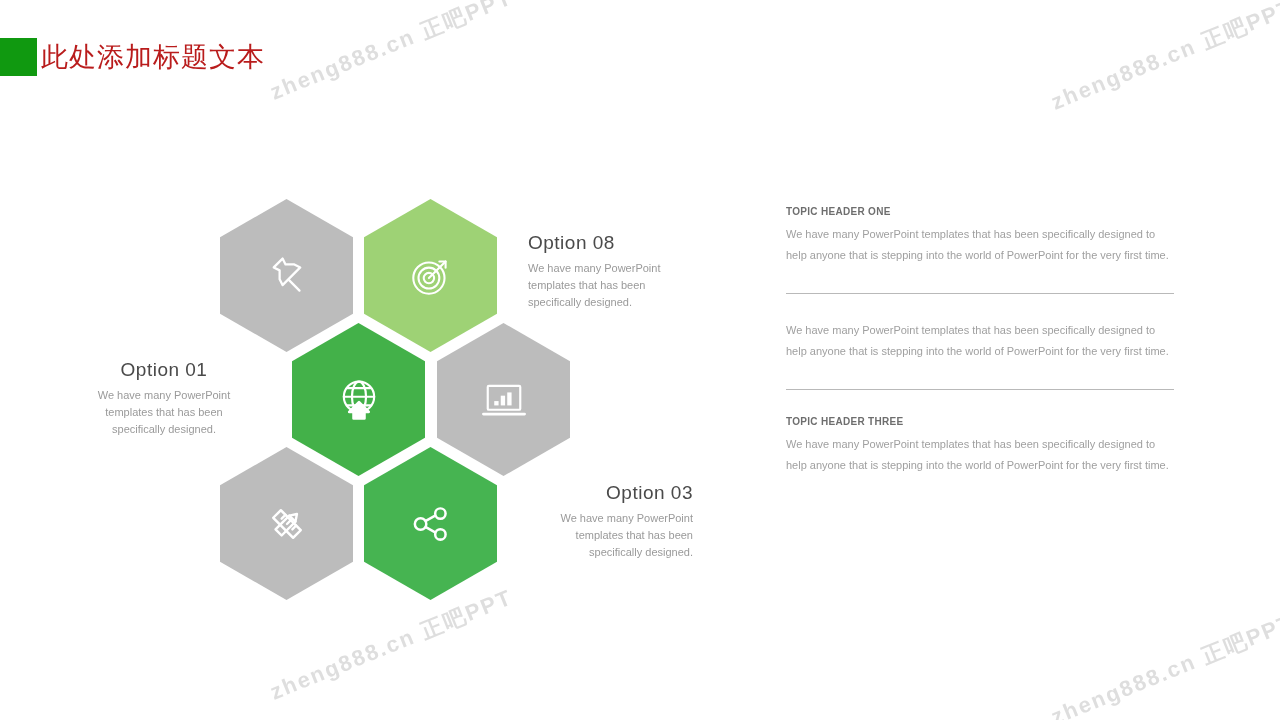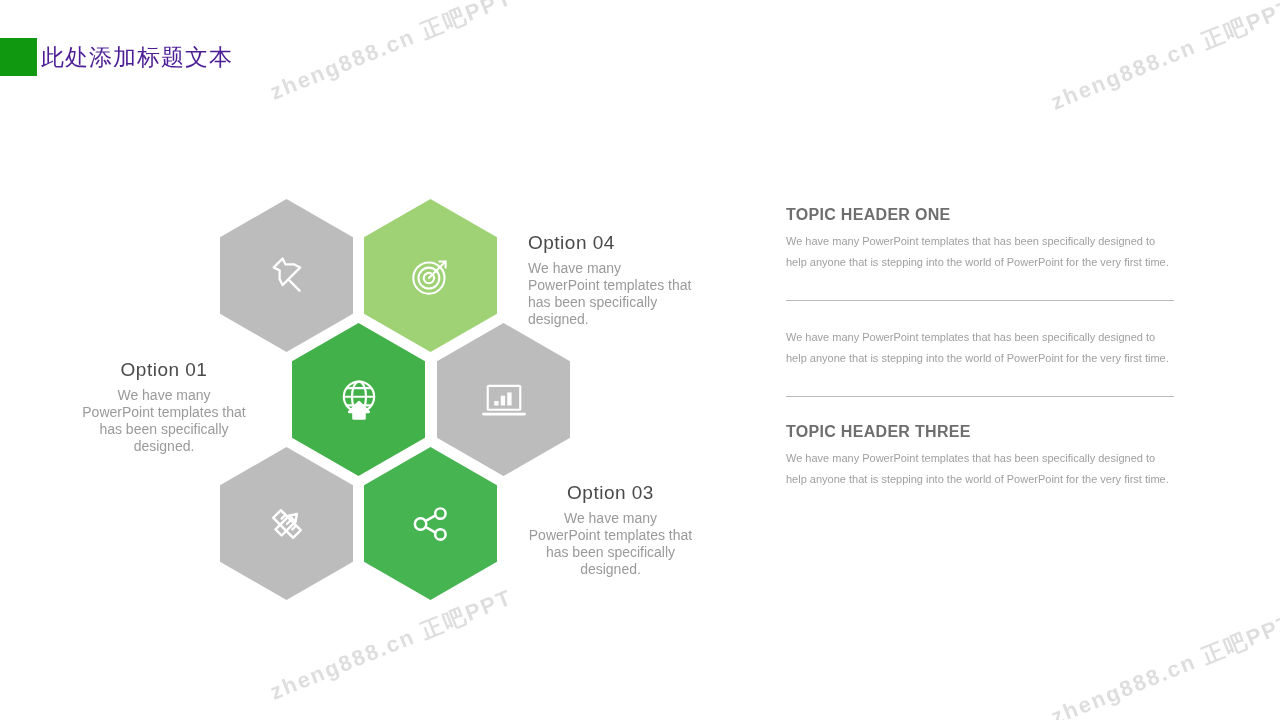--- a/index.html
+++ b/index.html
@@ -28,22 +28,22 @@
     left: 0;
     top: 38px;
     width: 37px;
     height: 38px;
     background: #109910;
   }
   .title-text {
     position: absolute;
     left: 41px;
     top: 37px;
-    font-size: 23px;
-    color: #4c1d95;
+    font-size: 27px;
+    color: #b91c1c;
     letter-spacing: 1px;
     line-height: 40px;
     white-space: nowrap;
   }
 
   
   .hex {
     position: absolute;
     width: 133px;
     height: 153px;
@@ -67,53 +67,53 @@
     color: #8f8f8f;
   }
   .option .opt-title {
     font-size: 19px;
     color: #4a4a4a;
     letter-spacing: 0.5px;
     margin-bottom: 5px;
     line-height: 24px;
   }
   .option .opt-body {
-    font-size: 14px;
+    font-size: 11px;
     line-height: 17px;
     color: #9a9a9a;
   }
   .option-01 {
     left: 80px;
     top: 358px;
     width: 168px;
     text-align: center;
   }
   .option-02 {
     left: 528px;
     top: 231px;
     width: 165px;
     text-align: left;
   }
   .option-03 {
     left: 528px;
     top: 481px;
     width: 165px;
-    text-align: center;
+    text-align: right;
   }
 
   
   .topics {
     position: absolute;
     left: 786px;
     top: 206px;
     width: 388px;
   }
   .topic { position: relative; }
   .topic-header {
-    font-size: 16px;
+    font-size: 10px;
     font-weight: bold;
     color: #6e6e6e;
     letter-spacing: 0.3px;
     margin-bottom: 7px;
   }
   .topic-body {
     font-size: 11px;
     line-height: 20.5px;
     color: #a0a0a0;
   }
@@ -223,21 +223,21 @@
       </svg>
     </span>
   </div>
 
   <div class="option option-01">
     <div class="opt-title">Option 01</div>
     <div class="opt-body">We have many PowerPoint templates that has been specifically designed.</div>
   </div>
 
   <div class="option option-02">
-    <div class="opt-title">Option 04</div>
+    <div class="opt-title">Option 08</div>
     <div class="opt-body">We have many PowerPoint templates that has been specifically designed.</div>
   </div>
 
   <div class="option option-03">
     <div class="opt-title">Option 03</div>
     <div class="opt-body">We have many PowerPoint templates that has been specifically designed.</div>
   </div>
 
   <div class="topics">
     <div class="topic">

